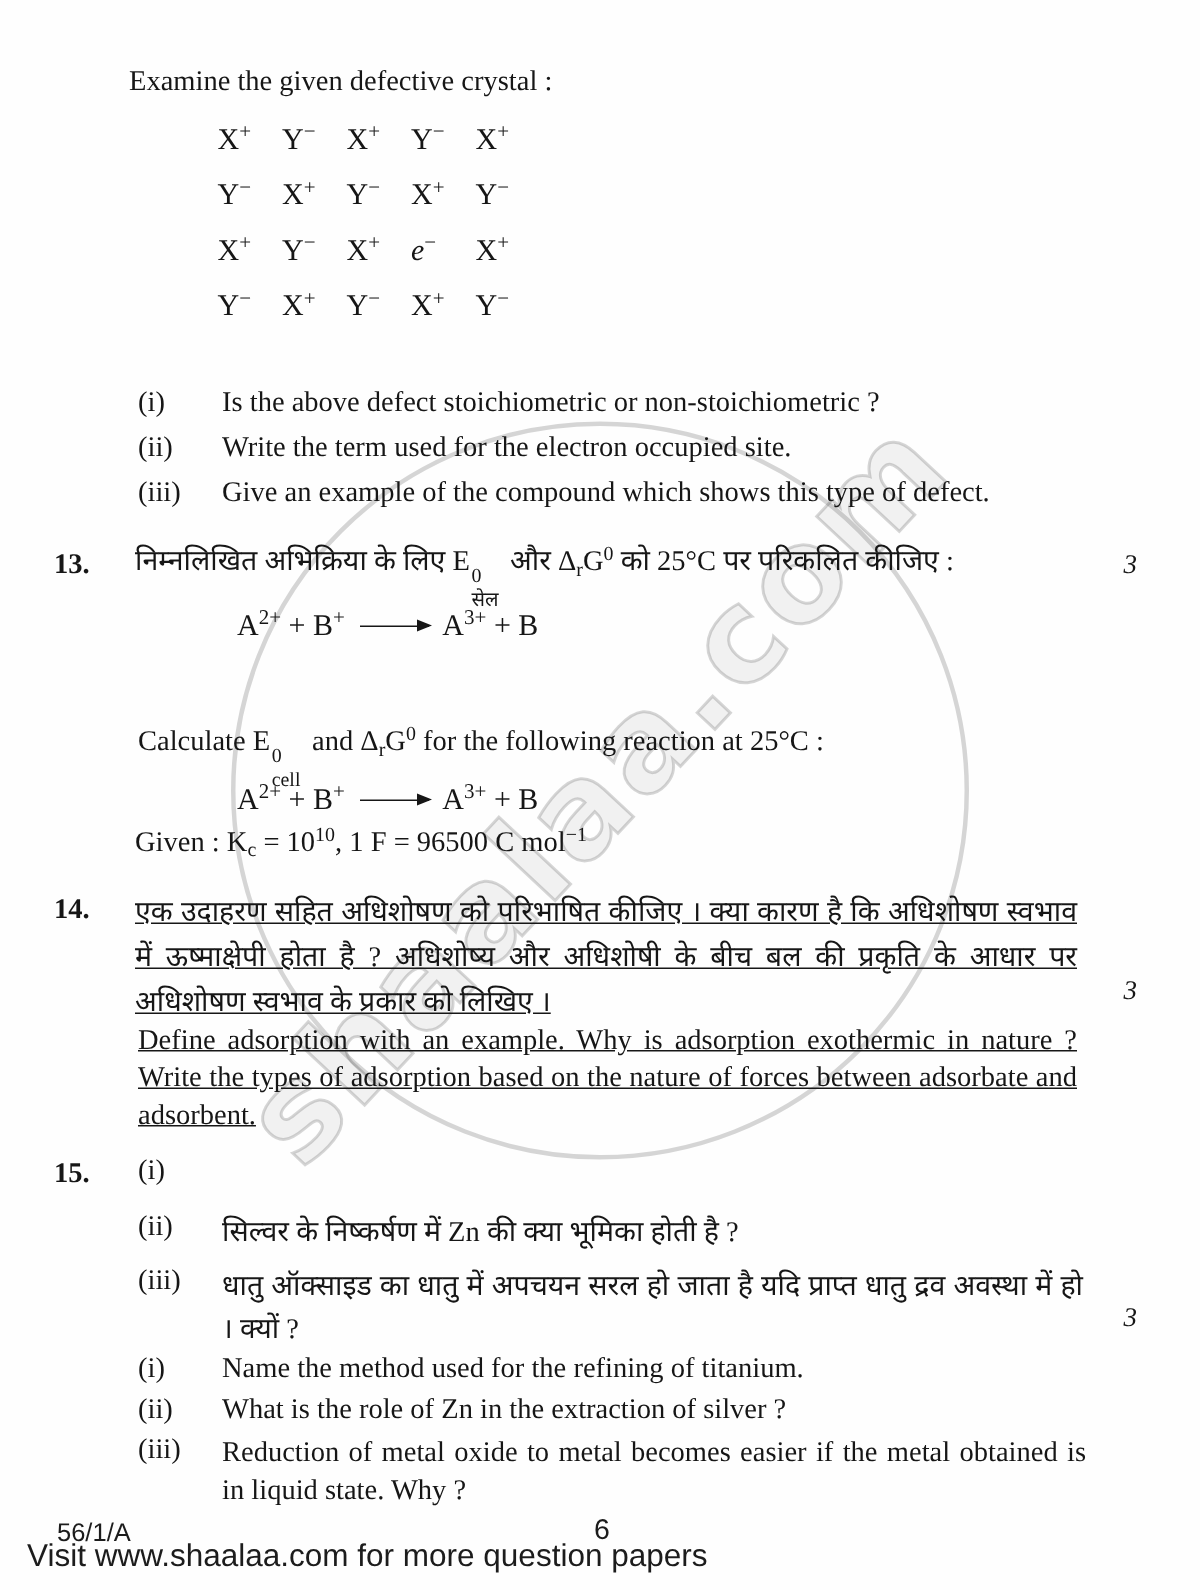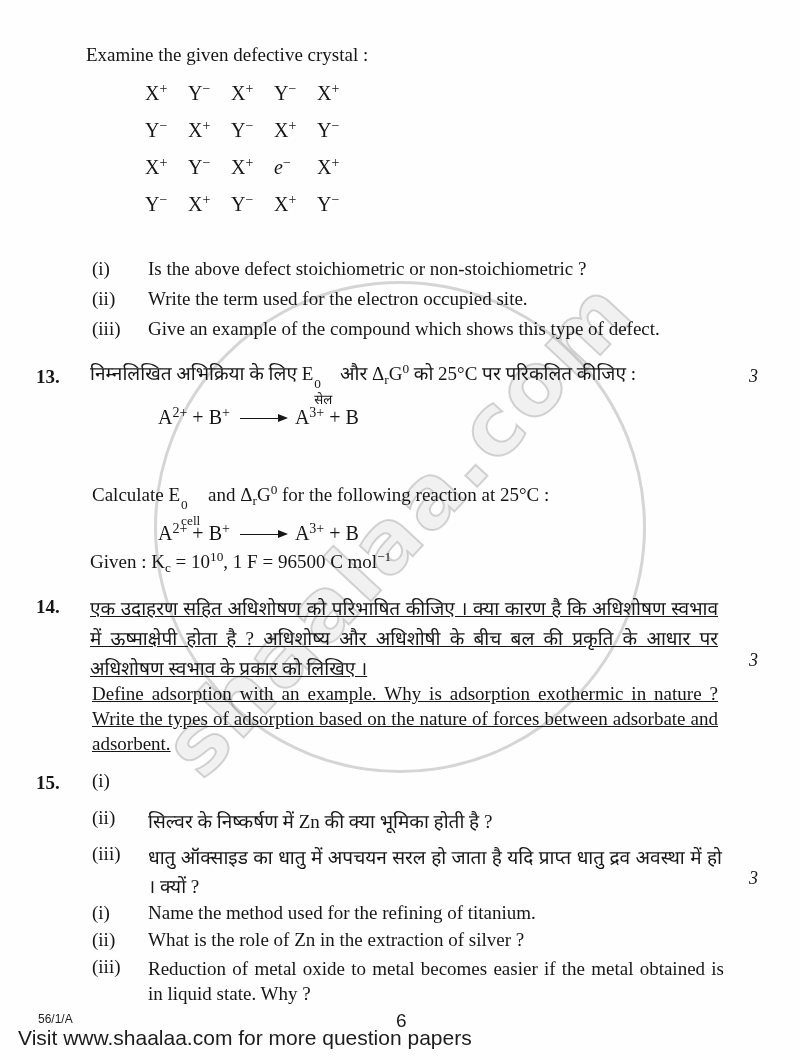--- a/index.html
+++ b/index.html
@@ -144,18 +144,18 @@
     </div>
     <div class="item" style="left:92px;top:929px;">
       <span class="ilabel">(ii)</span>
       <span class="itext">What is the role of Zn in the extraction of silver ?</span>
     </div>
     <div class="item" style="left:92px;top:956px;">
       <span class="ilabel">(iii)</span>
       <span class="itext wrap" style="width:576px;line-height:25px;">Reduction of metal oxide to metal becomes easier if the metal obtained is in liquid state. Why ?</span>
     </div>
 
-    <div class="footer-text" style="left:38px;top:1012px;font-size:12px;">56/1/A</div>
+    <div class="footer-text" style="left:38px;top:1012px;font-size:17px;">56/1/A</div>
     <div class="footer-text" style="left:396px;top:1010px;font-size:19px;">6</div>
     <div class="footer-text" style="left:18px;top:1026px;font-size:21px;">Visit www.shaalaa.com for more question papers</div>
 
   </div>
 </div>
 
 </body></html>

